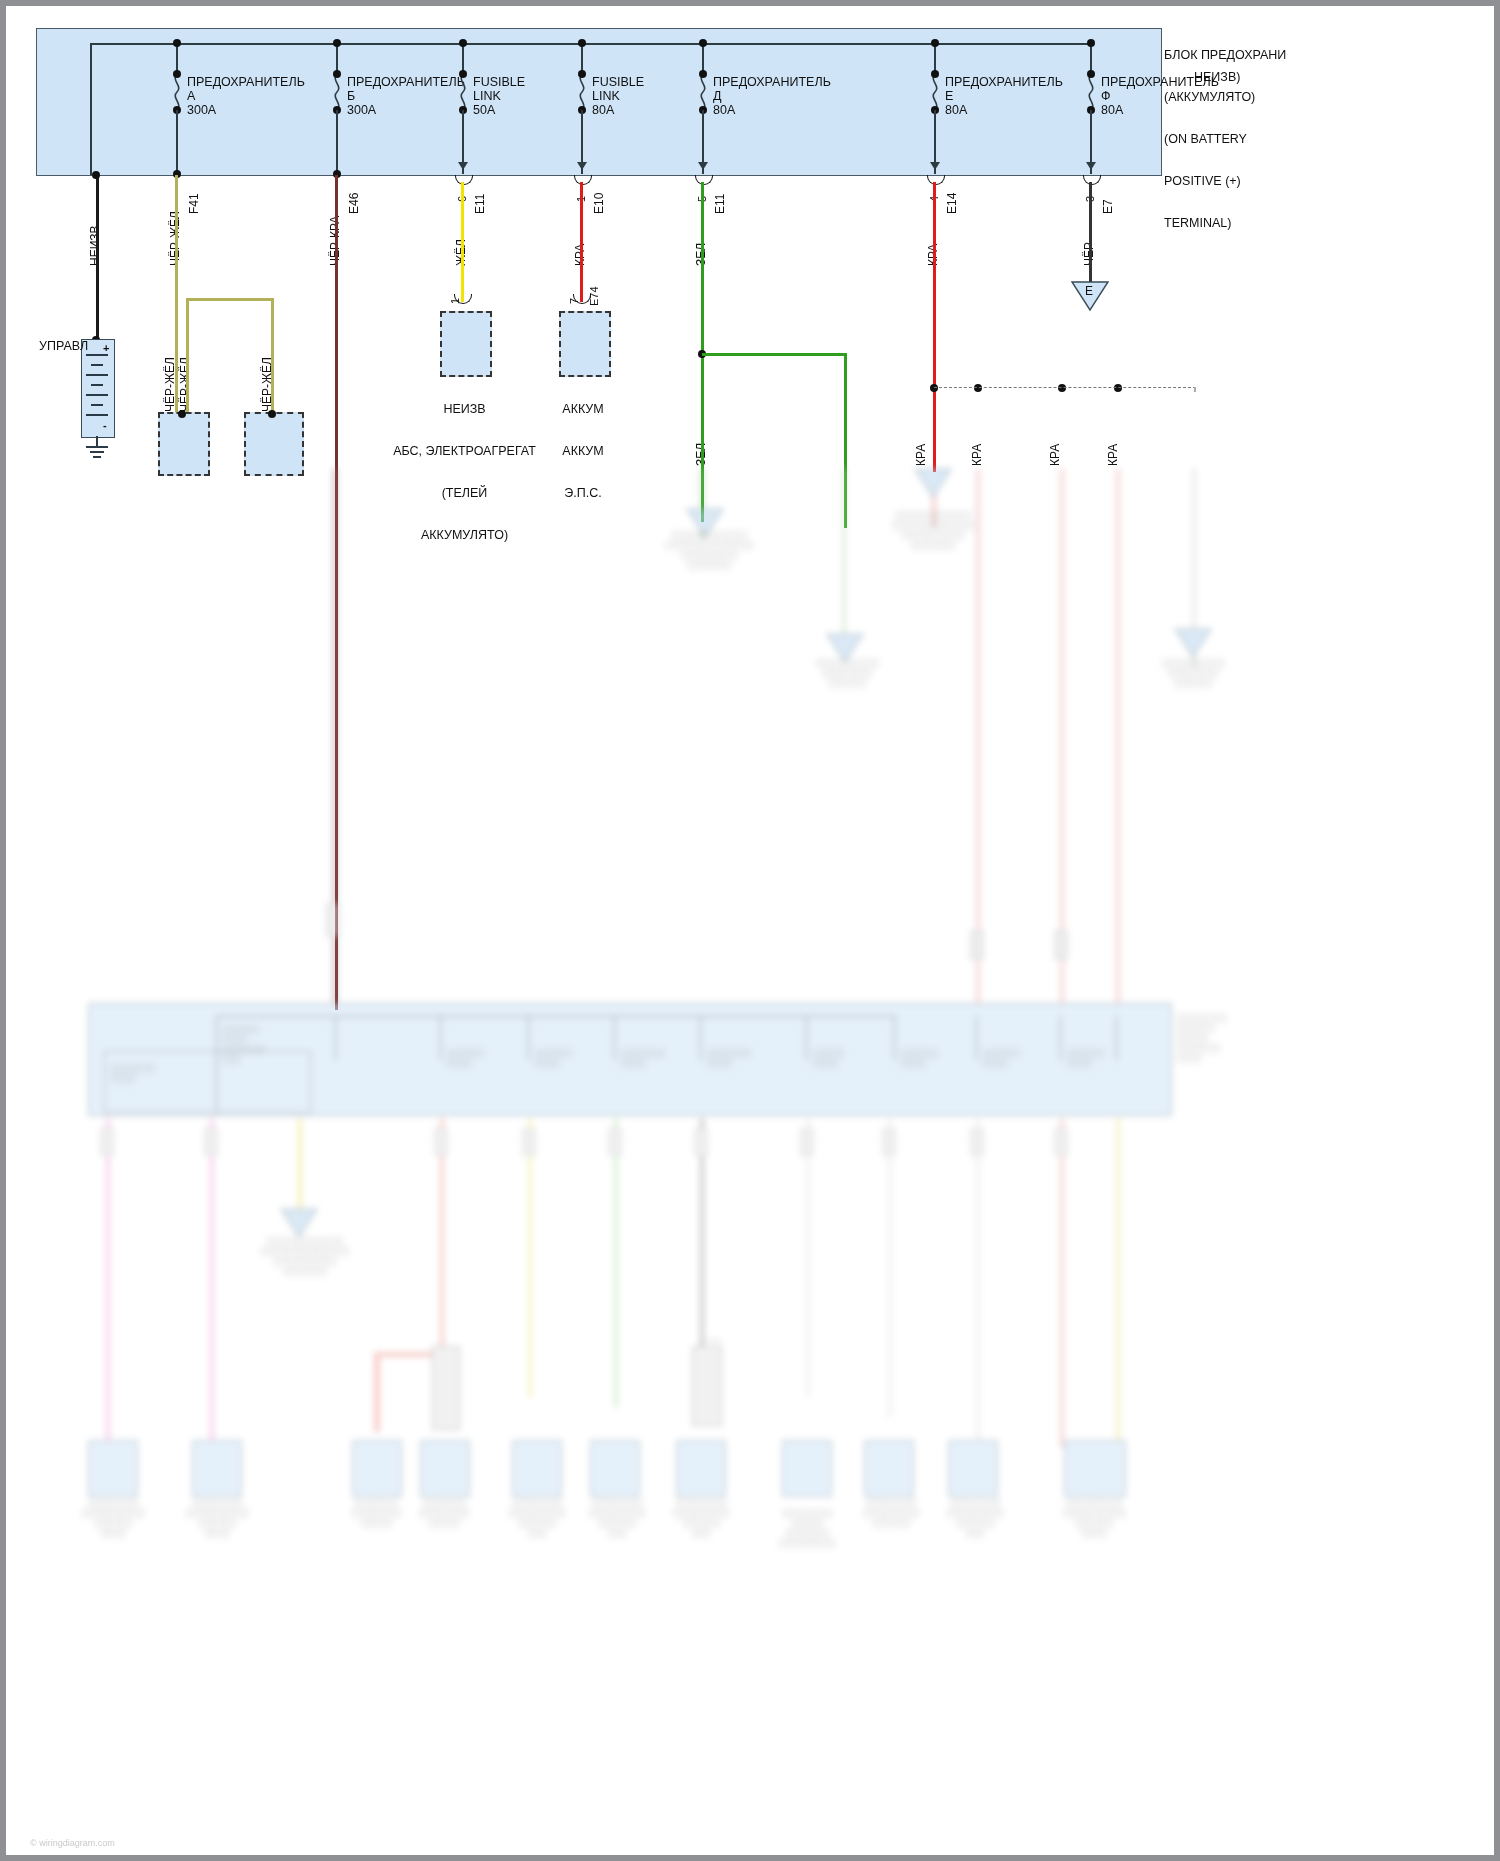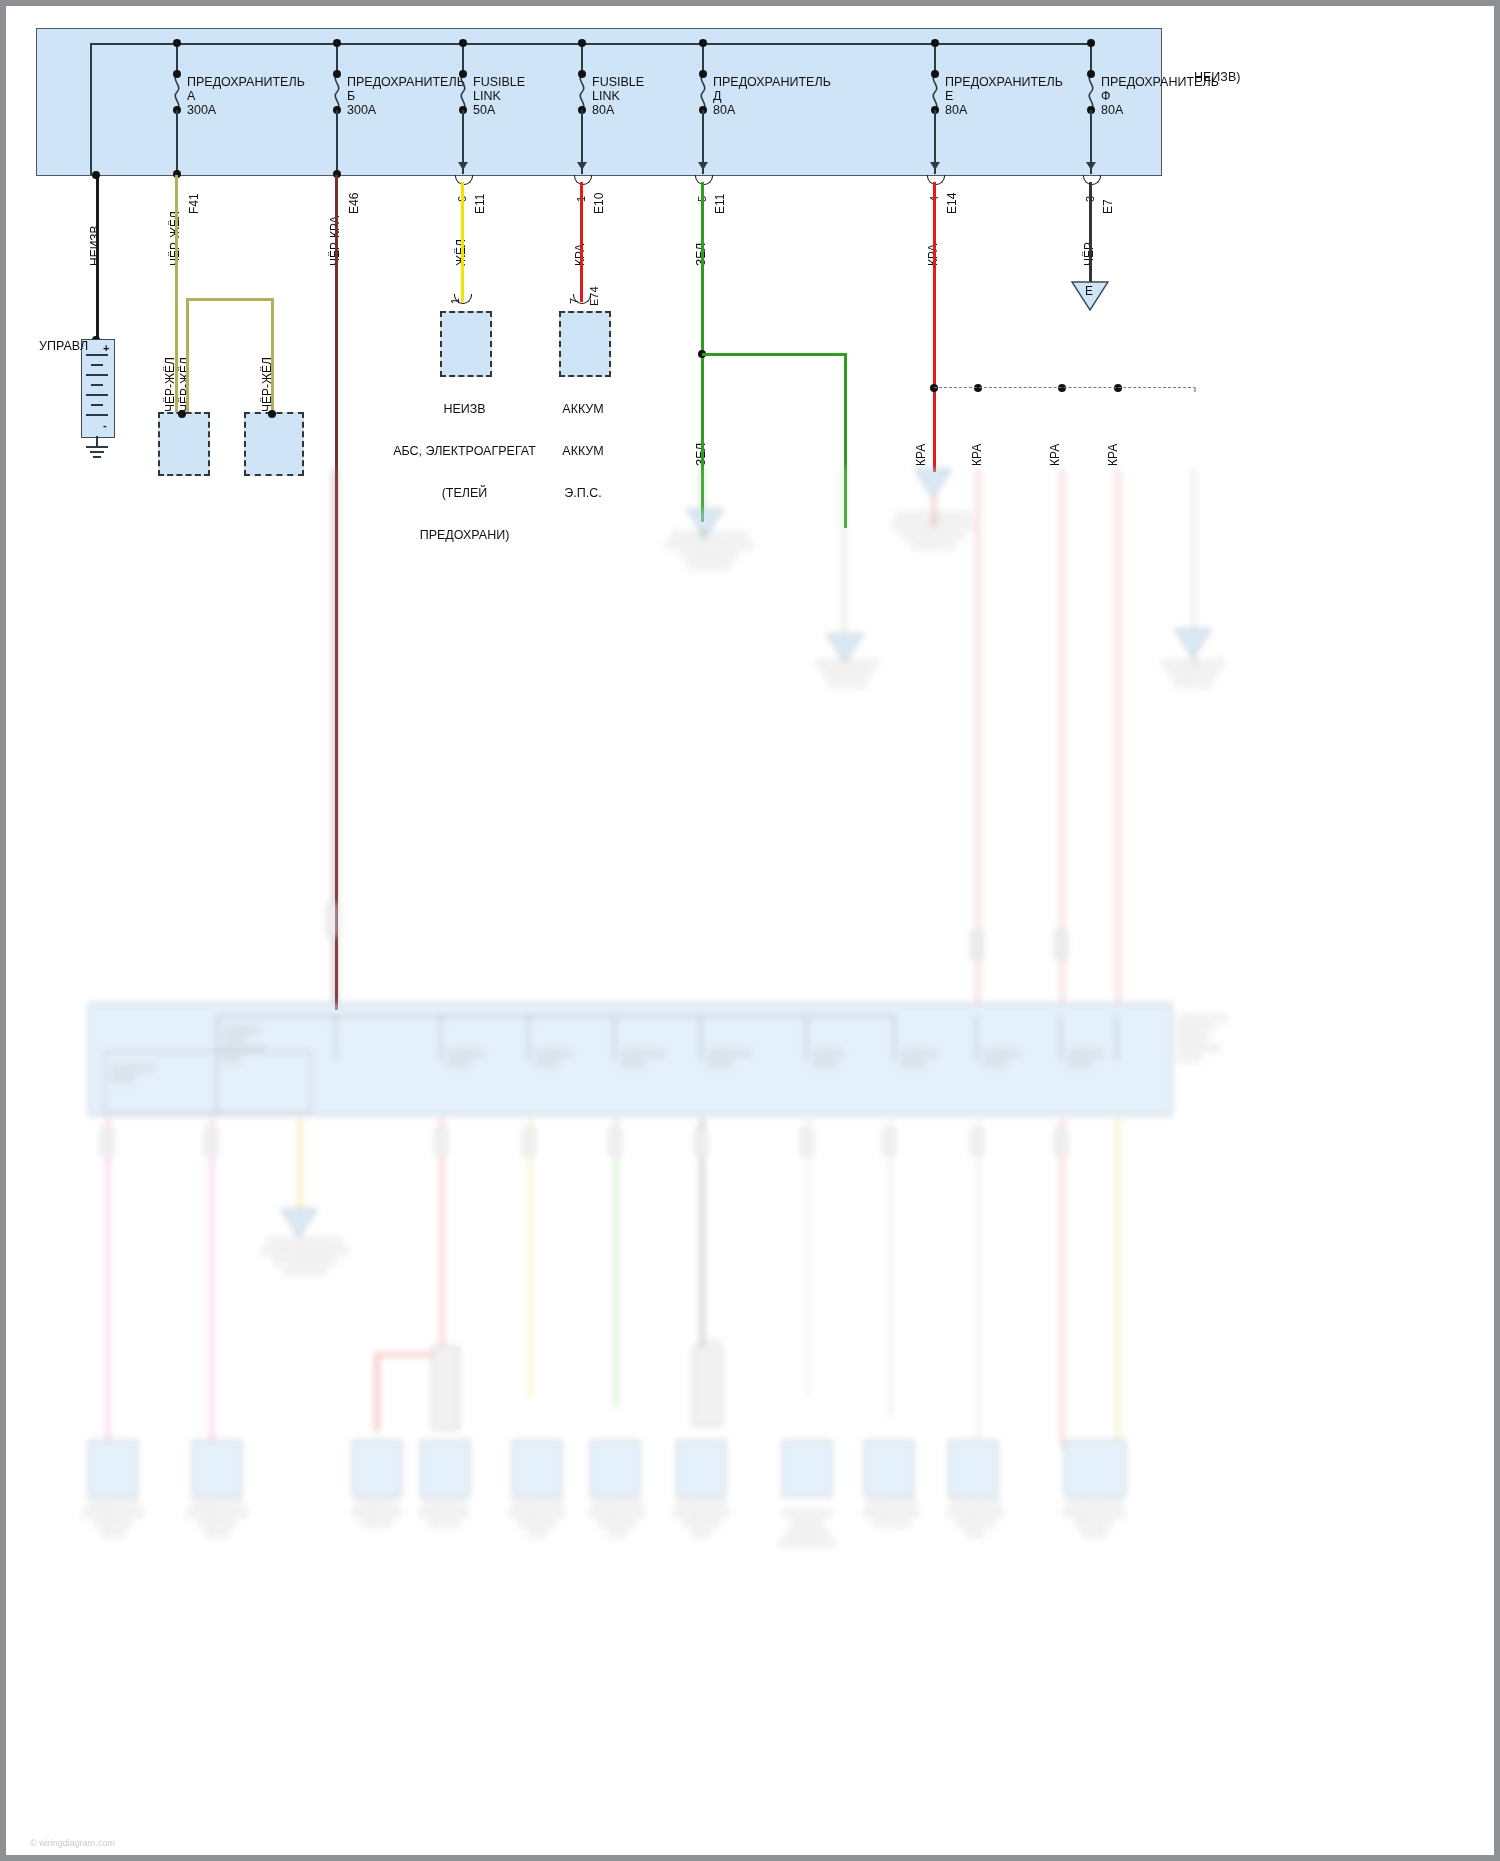--- a/index.html
+++ b/index.html
@@ -55,20 +55,27 @@
   .ghostwire{position:absolute;width:4px;border-radius:2px;}
   .watermark{position:absolute;left:24px;top:1832px;font-size:9px;color:#c9c9c9;}
 </style>
 </head>
 <body>
 
 <div id="page">
 
   <div class="fuseblock" style="left:30px;top:22px;width:1124px;height:146px;"></div>
 
+  <div class="txt" style="left:1158px;top:14px;width:330px;">
+    <div>БЛОК ПРЕДОХРАНИ</div>
+    <div>(АККУМУЛЯТО)</div>
+    <div>(ON BATTERY</div>
+    <div>POSITIVE (+)</div>
+    <div>TERMINAL)</div>
+  </div>
   <div class="txt" style="left:1188px;top:64px;">НЕИЗВ)</div>
 
   <div class="hline" style="left:84px;top:37px;width:998px;"></div>
   <div class="vline" style="left:84px;top:37px;height:132px;"></div>
   <div class="vline" style="left:1082px;top:37px;height:0px;"></div>
 
   <div id="fuse-layer">
       <div class="vline" style="left: 170px; top: 37px; height: 31px;"></div>
       <div class="node" style="left: 170.8px; top: 37px;"></div>
       <div class="abs" style="left: 164px; top: 68px;"><svg width="14" height="36" viewBox="0 0 14 36">
@@ -210,21 +217,21 @@
 
   <div class="wire" style="left:329px;top:169px;height:835px;background:#7a2f2f;"></div>
 
   <div class="wire" style="left:455px;top:176px;height:120px;background:#f2e400;"></div>
   <div class="cup" style="left:448px;top:288px;"></div>
   <div class="dashbox" style="left:434px;top:305px;width:48px;height:62px;"></div>
   <div class="txtc" style="left:366px;top:368px;width:185px;">
     <div>НЕИЗВ</div>
     <div>АБС, ЭЛЕКТРОАГРЕГАТ</div>
     <div>(ТЕЛЕЙ</div>
-    <div>ПРЕДОХРАНИ)</div>
+    <div>АККУМУЛЯТО)</div>
   </div>
   <div class="vtxt" style="left:443px;top:298px;font-size:11px;">1</div>
 
   <div class="wire" style="left:574px;top:176px;height:120px;background:#e01b1b;"></div>
   <div class="cup" style="left:567px;top:288px;"></div>
   <div class="dashbox" style="left:553px;top:305px;width:48px;height:62px;"></div>
   <div class="txtc" style="left:527px;top:368px;width:100px;">
     <div>АККУМ</div>
     <div>АККУМ</div>
     <div>Э.П.С.</div>

